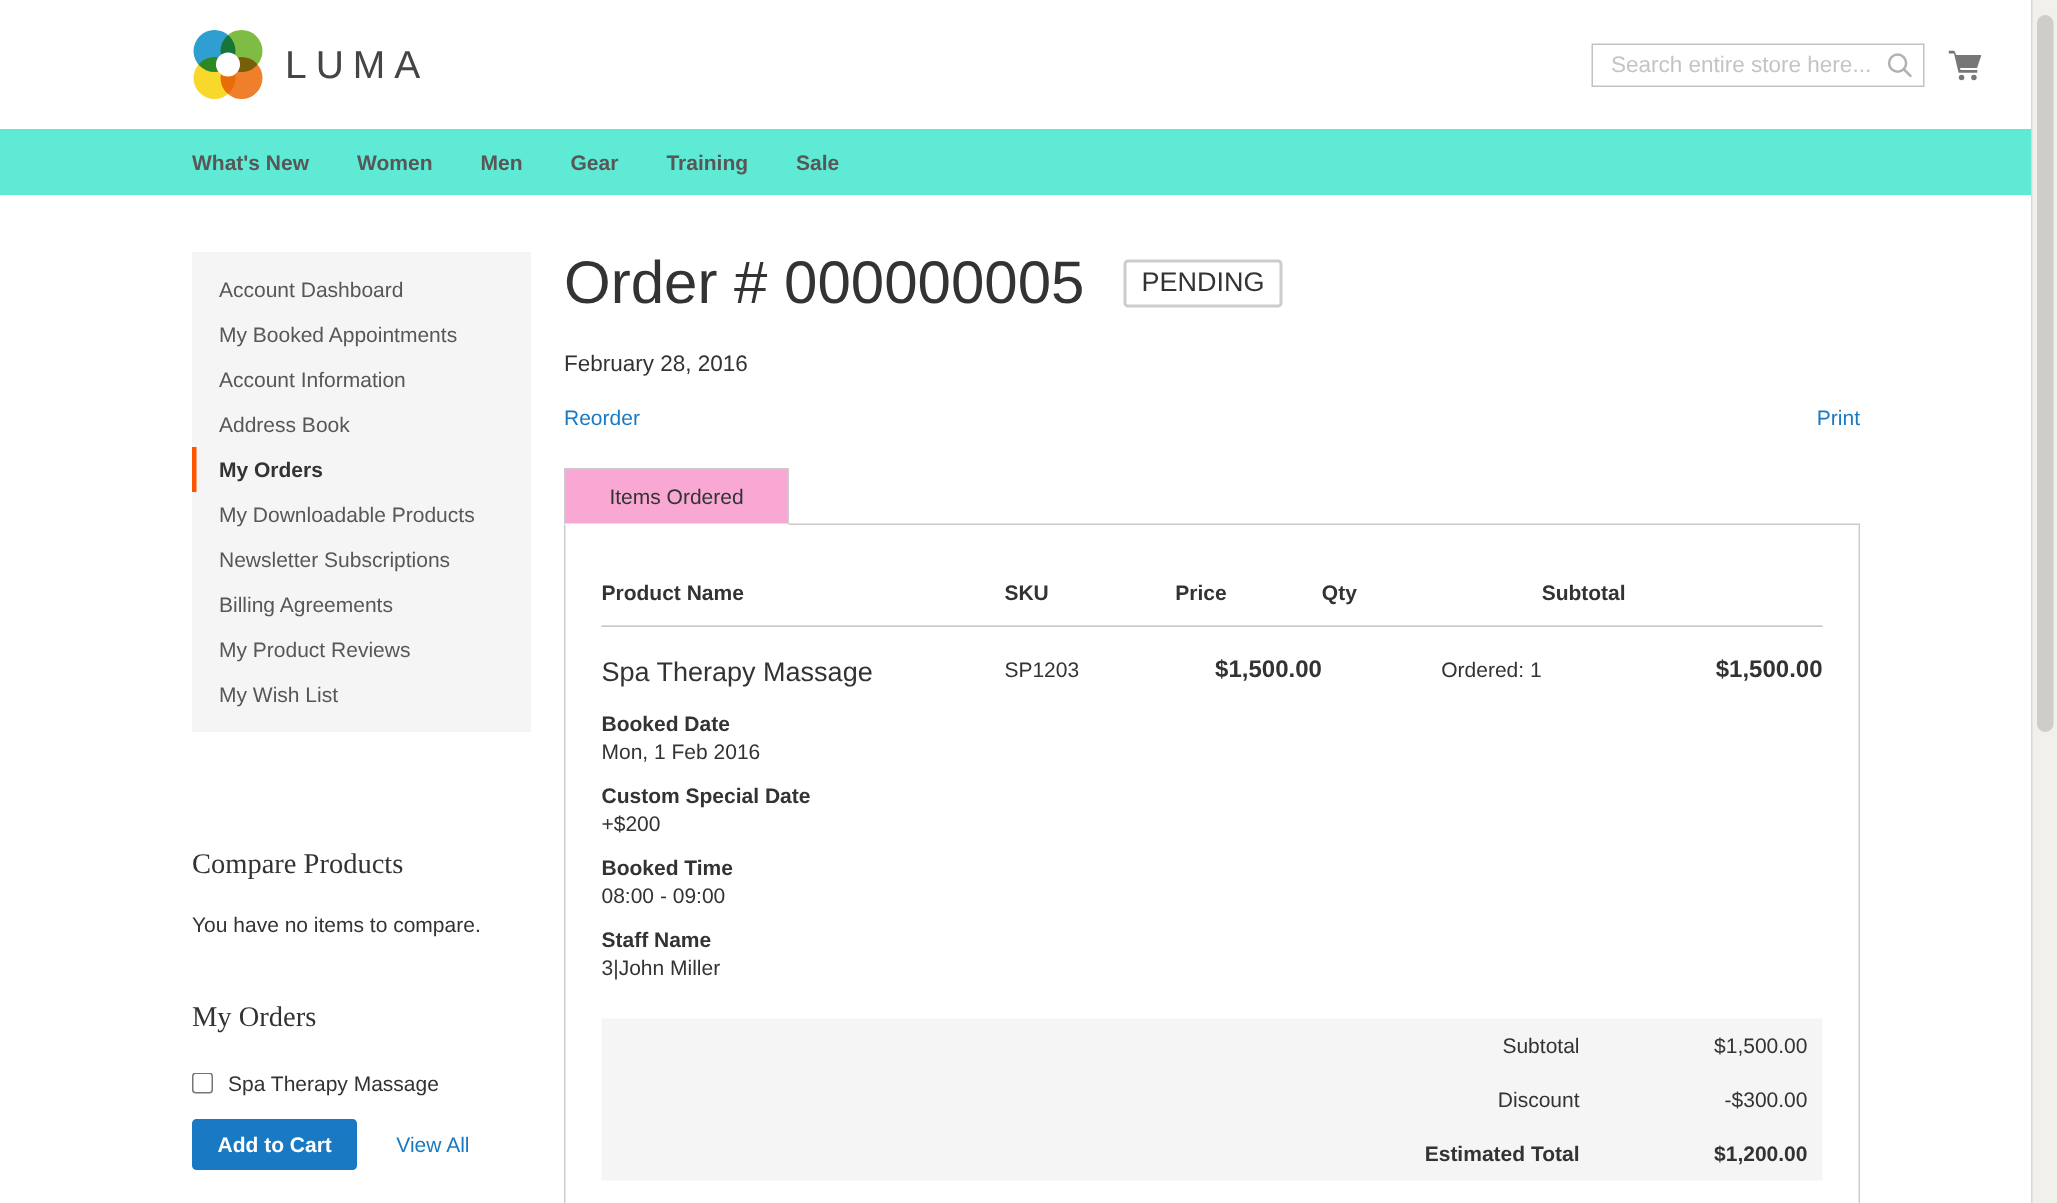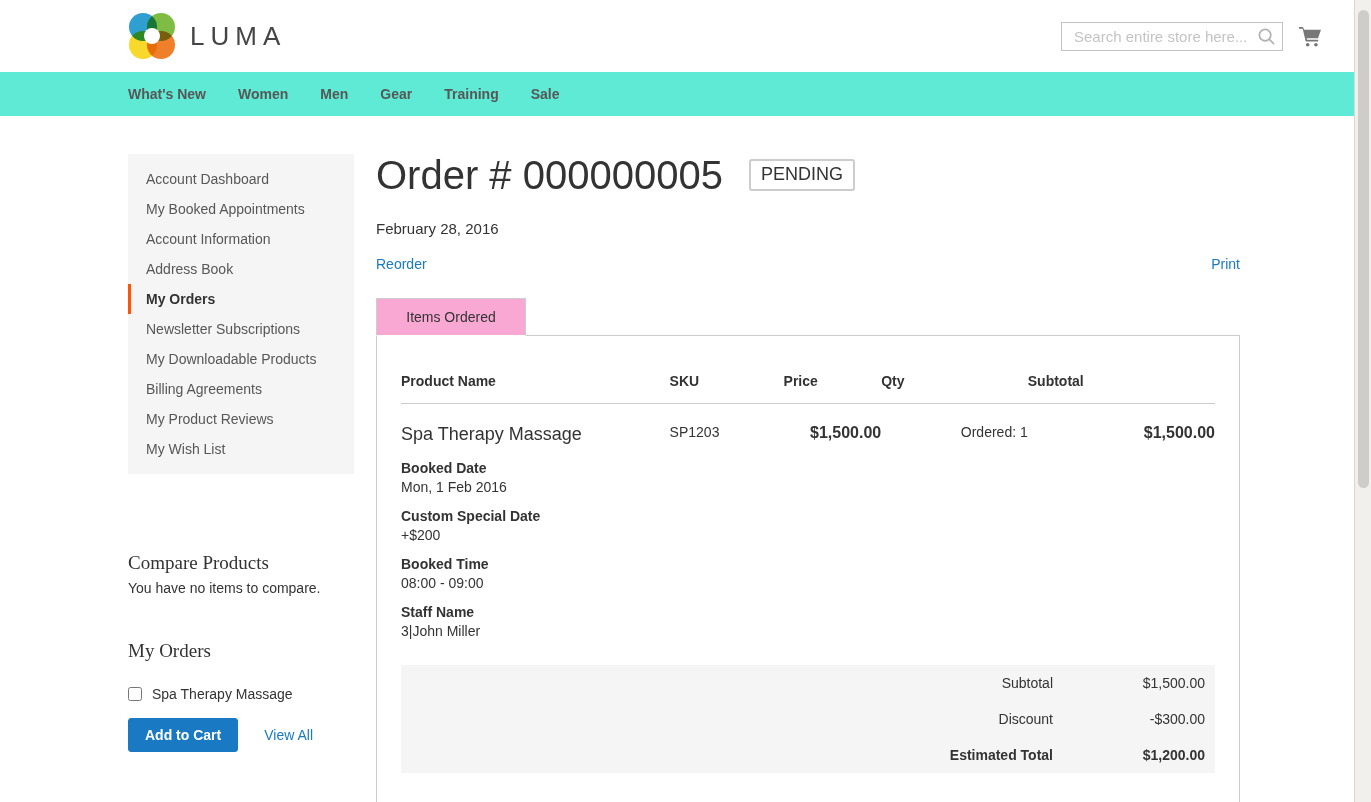--- a/index.html
+++ b/index.html
@@ -5,21 +5,21 @@
   * { box-sizing: border-box; }
   html,body { margin:0; padding:0; }
   body {
     width:1371px; height:802px; overflow:hidden; position:relative;
     background:#fff; color:#333;
     font-family:"Liberation Sans", sans-serif; font-size:14px;
   }
   .page { width:1354px; }
 
   
-  .header { height:72px; background:#fff; }
+  .header { height:86px; background:#fff; }
   .header-inner { height:100%; margin:0 33px 0 128px; display:flex; align-items:center; }
   .logo { display:flex; align-items:center; cursor:pointer; }
   .logo-mark { position:relative; width:48px; height:48px; }
   .logo-mark .petal { position:absolute; width:28px; height:28px; border-radius:50%; mix-blend-mode:multiply; }
   .petal.blue   { left:1px;  top:1px;  background:#2e9fd0; }
   .petal.green  { left:19px; top:1px;  background:#7ebc43; }
   .petal.yellow { left:1px;  top:19px; background:#f8d82a; }
   .petal.orange { left:19px; top:19px; background:#ef7f2a; }
   .logo-mark .hole { position:absolute; left:16px; top:16px; width:16px; height:16px; border-radius:50%; background:#fff; }
   .logo-text { margin-left:14px; font-size:26px; letter-spacing:6px; color:#454545; }
@@ -49,21 +49,21 @@
   .account-nav { background:#f5f5f5; padding:10px 0; }
   .account-nav ul { list-style:none; margin:0; padding:0; }
   .account-nav li {
     padding:5px 18px 5px 15px; border-left:3px solid transparent;
     font-size:14px; line-height:20px; color:#575757; cursor:pointer;
   }
   .account-nav li.current { border-left-color:#ff5501; color:#333; font-weight:700; }
 
   .block-title { font-size:19px; font-weight:300; color:#333;font-family:Liberation Serif, serif; }
   .compare-title { margin-top:78px; }
-  .compare-empty { margin-top:6px; font-size:14px; color:#333; }
+  .compare-empty { margin-top:20px; font-size:14px; color:#333; }
   .orders-widget-title { margin-top:44px; }
   .widget-item { margin-top:24px; display:flex; align-items:center; gap:10px; }
   .widget-item input[type=checkbox] { width:14px; height:14px; margin:0; }
   .widget-item-label { font-size:14px; color:#333; }
   .widget-actions { margin-top:16px; display:flex; align-items:center; gap:26px; }
   .btn-primary {
     background:#1979c3; border:1px solid #1979c3; color:#fff;
     font-weight:700; font-size:14px; padding:8px 16px; border-radius:3px; cursor:pointer;
     font-family:"Liberation Sans", sans-serif;
   }
@@ -173,22 +173,22 @@
   <div class="columns">
 
     <div class="sidebar">
       <div class="account-nav">
         <ul>
           <li>Account Dashboard</li>
           <li>My Booked Appointments</li>
           <li>Account Information</li>
           <li>Address Book</li>
           <li class="current">My Orders</li>
+          <li>My Downloadable Products</li>
           <li>Newsletter Subscriptions</li>
-          <li>My Downloadable Products</li>
           <li>Billing Agreements</li>
           <li>My Product Reviews</li>
           <li>My Wish List</li>
         </ul>
       </div>
 
       <div class="block-title compare-title">Compare Products</div>
       <div class="compare-empty">You have no items to compare.</div>
 
       <div class="block-title orders-widget-title">My Orders</div>

